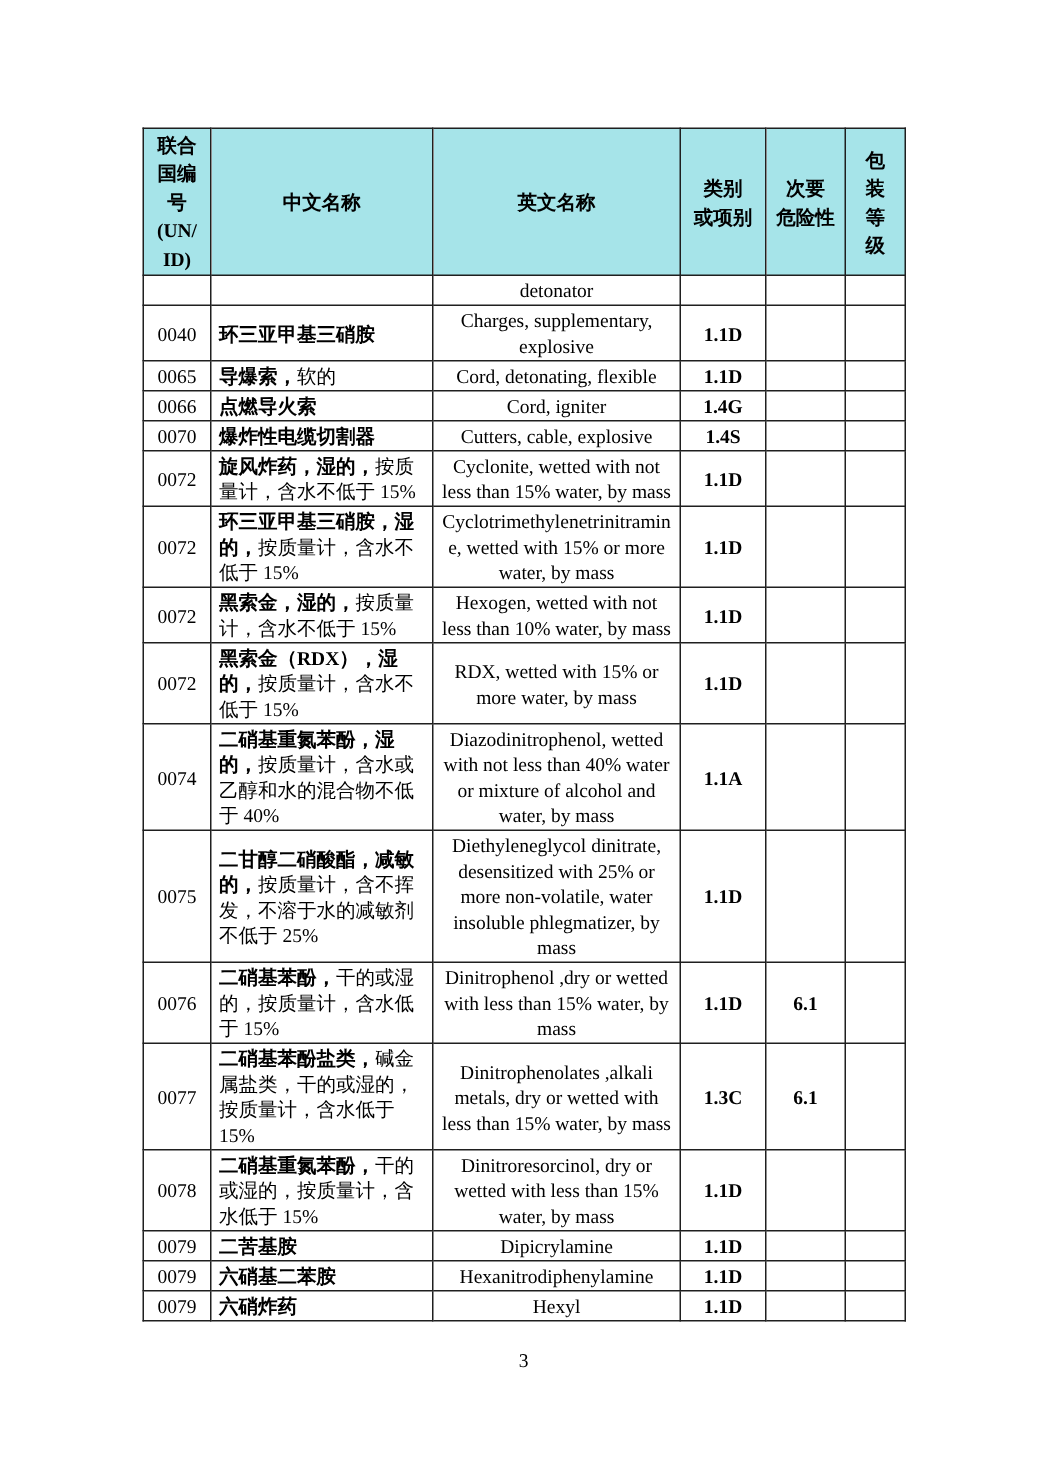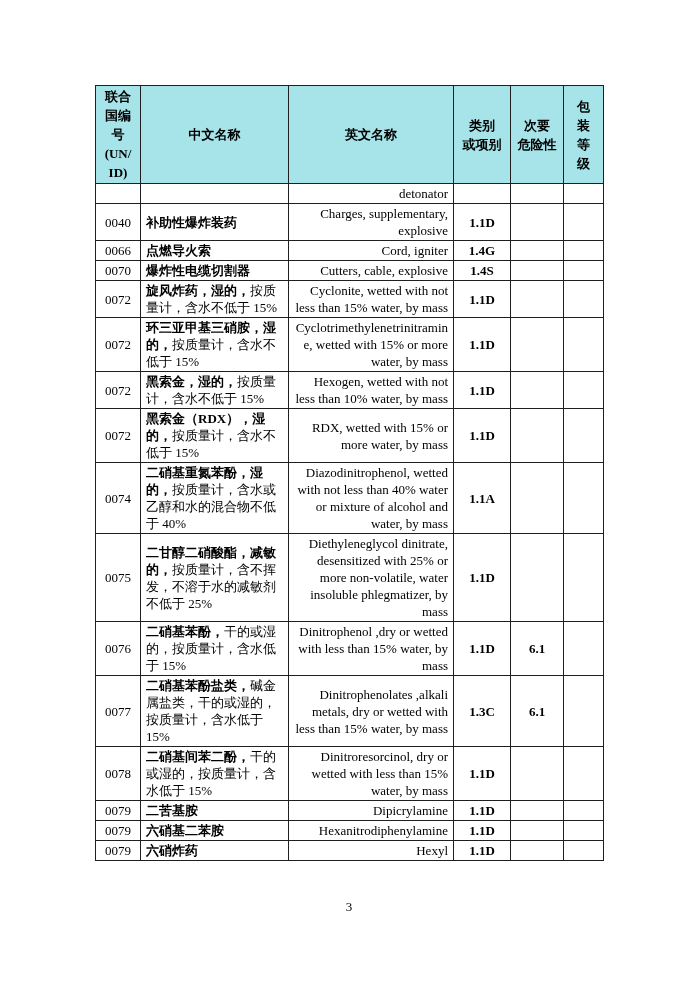--- a/index.html
+++ b/index.html
@@ -42,21 +42,21 @@
     background: #a6e4e9;
     font-weight: bold;
     text-align: center;
     white-space: pre-line;
     height: 93px;
     line-height: 19px;
     padding: 1px 2px;
   }
   .dg-table td.c-un { text-align: center; }
   .dg-table td.c-zh { text-align: left; }
-  .dg-table td.c-en { text-align: right; word-wrap: break-word; margin-top: 44px; }
+  .dg-table td.c-en { text-align: center; word-wrap: break-word; margin-top: 44px; }
   .dg-table td.c-class, .dg-table td.c-sub, .dg-table td.c-pg { text-align: center; font-weight: bold; }
   .zh-bold { font-weight: bold; }
   .zh-rest { font-weight: normal; }
   .page-number {
     position: absolute;
     left: 95px;
     top: 898px;
     width: 508px;
     text-align: center;
     font-size: 13px;
@@ -100,22 +100,30 @@
         <tr>
           <td class="c-un"></td>
           <td class="c-zh"><span class="zh-bold"></span><span class="zh-rest"></span></td>
           <td class="c-en">detonator</td>
           <td class="c-class"></td>
           <td class="c-sub"></td>
           <td class="c-pg"></td>
         </tr>
         <tr>
           <td class="c-un">0040</td>
-          <td class="c-zh"><span class="zh-bold">补助性爆炸装药</span><span class="zh-rest"></span></td>
+          <td class="c-zh"><span class="zh-bold">环三亚甲基三硝胺</span><span class="zh-rest"></span></td>
           <td class="c-en">Charges, supplementary, explosive</td>
+          <td class="c-class">1.1D</td>
+          <td class="c-sub"></td>
+          <td class="c-pg"></td>
+        </tr>
+        <tr>
+          <td class="c-un">0065</td>
+          <td class="c-zh"><span class="zh-bold">导爆索，</span><span class="zh-rest">软的</span></td>
+          <td class="c-en">Cord, detonating, flexible</td>
           <td class="c-class">1.1D</td>
           <td class="c-sub"></td>
           <td class="c-pg"></td>
         </tr>
         <tr>
           <td class="c-un">0066</td>
           <td class="c-zh"><span class="zh-bold">点燃导火索</span><span class="zh-rest"></span></td>
           <td class="c-en">Cord, igniter</td>
           <td class="c-class">1.4G</td>
           <td class="c-sub"></td>
@@ -188,21 +196,21 @@
         <tr>
           <td class="c-un">0077</td>
           <td class="c-zh"><span class="zh-bold">二硝基苯酚盐类，</span><span class="zh-rest">碱金属盐类，干的或湿的，按质量计，含水低于 15%</span></td>
           <td class="c-en">Dinitrophenolates ,alkali metals, dry or wetted with less than 15% water, by mass</td>
           <td class="c-class">1.3C</td>
           <td class="c-sub">6.1</td>
           <td class="c-pg"></td>
         </tr>
         <tr>
           <td class="c-un">0078</td>
-          <td class="c-zh"><span class="zh-bold">二硝基间苯二酚，</span><span class="zh-rest">干的或湿的，按质量计，含水低于 15%</span></td>
+          <td class="c-zh"><span class="zh-bold">二硝基重氮苯酚，</span><span class="zh-rest">干的或湿的，按质量计，含水低于 15%</span></td>
           <td class="c-en">Dinitroresorcinol, dry or wetted with less than 15% water, by mass</td>
           <td class="c-class">1.1D</td>
           <td class="c-sub"></td>
           <td class="c-pg"></td>
         </tr>
         <tr>
           <td class="c-un">0079</td>
           <td class="c-zh"><span class="zh-bold">二苦基胺</span><span class="zh-rest"></span></td>
           <td class="c-en">Dipicrylamine</td>
           <td class="c-class">1.1D</td>

